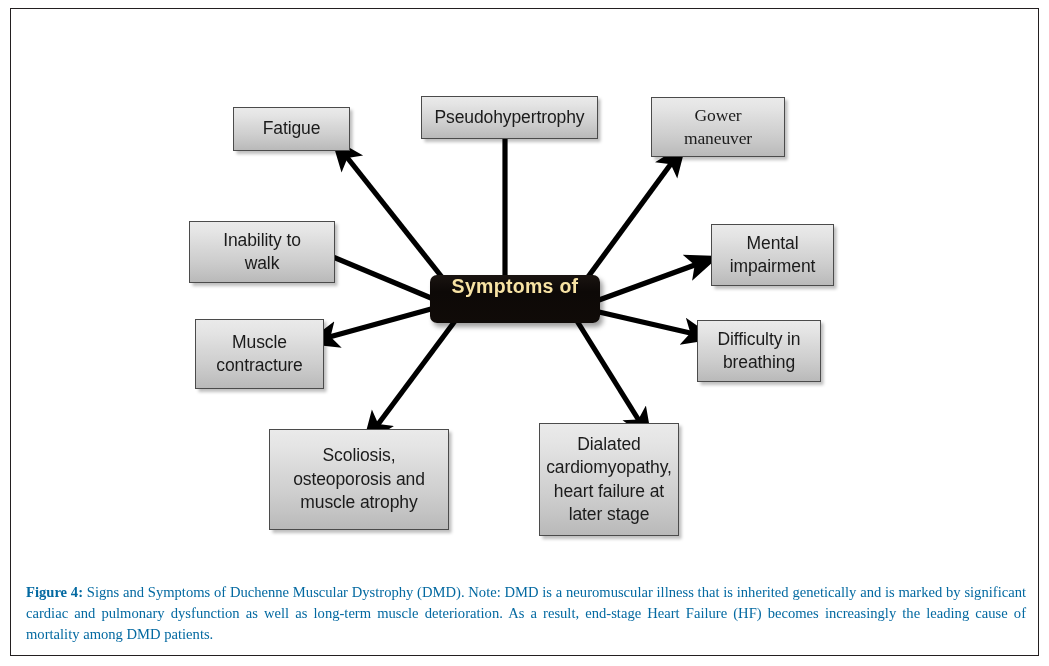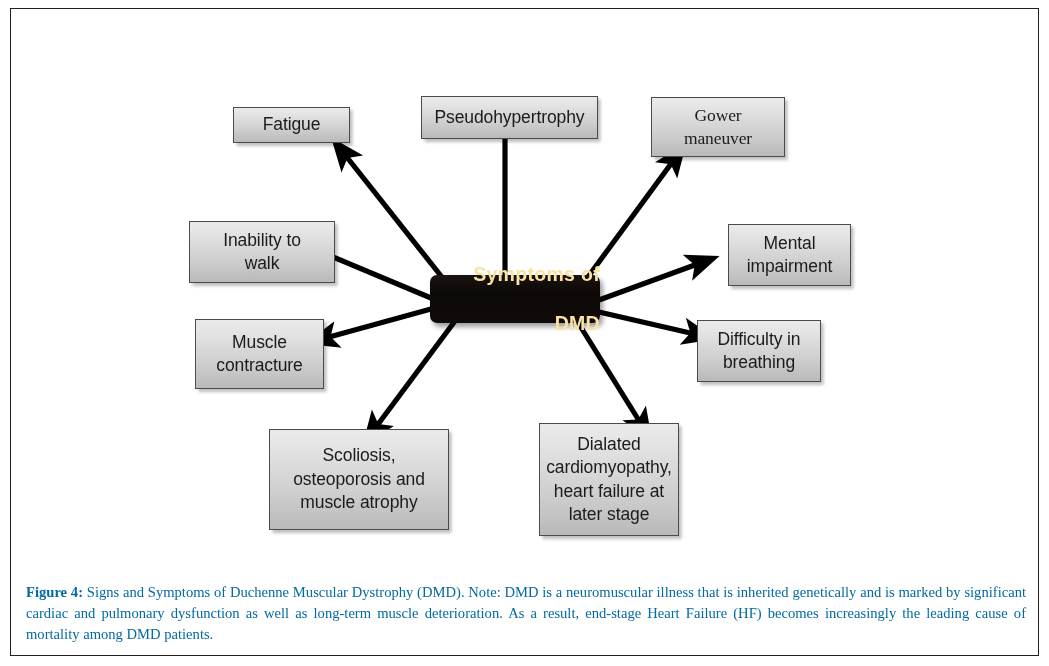--- a/index.html
+++ b/index.html
@@ -81,21 +81,21 @@
   
   #center-node {
     position: absolute;
     box-sizing: border-box;
     background: linear-gradient(to bottom, #1a1411 0%, #0d0907 35%, #100b08 100%);
     border-radius: 7px;
     box-shadow: 3px 4px 5px rgba(0,0,0,0.38);
     display: flex;
     align-items: center;
     justify-content: center;
-    text-align: right;
+    text-align: center;
     color: #f8e3a4;
     font-family: "Liberation Sans", sans-serif;
     font-weight: bold;
     font-size: 19.5px;
     line-height: 1.26;
     letter-spacing: 0.3px;
     z-index: 6;
   }
   #center-node span { display: block; width: 100%; }
 
@@ -151,33 +151,33 @@
         <line x1="444" y1="312" x2="362" y2="422"></line>
 
         <line x1="566" y1="312" x2="632" y2="418"></line>
       </g>
     </svg>
 
     <div class="node" style="left:410px; top:67px; width:177px; height:43px;margin-top:20px;">
       <span>Pseudohypertrophy</span>
     </div>
 
-    <div class="node" style="left:222px; top:98px; width:117px; height:36px;">
+    <div class="node" style="left:222px; top:98px; width:117px; height:44px;">
       <span>Fatigue</span>
     </div>
 
     <div class="node" style="left:640px; top:88px; width:134px; height:60px;font-family:Liberation Serif, serif;">
       <span>Gower<br>maneuver</span>
     </div>
 
     <div class="node" style="left:178px; top:212px; width:146px; height:62px;">
       <span>Inability to<br>walk</span>
     </div>
 
-    <div class="node" style="left:700px; top:215px; width:123px; height:62px;margin-left:17px;">
+    <div class="node" style="left:700px; top:215px; width:123px; height:62px;">
       <span>Mental<br>impairment</span>
     </div>
 
     <div class="node" style="left:184px; top:310px; width:129px; height:70px;">
       <span>Muscle<br>contracture</span>
     </div>
 
     <div class="node" style="left:258px; top:420px; width:180px; height:101px;">
       <span>Scoliosis,<br>osteoporosis and<br>muscle atrophy</span>
     </div>
@@ -186,21 +186,20 @@
       <span>Difficulty in<br>breathing</span>
     </div>
 
     <div class="node" style="left:528px; top:414px; width:140px; height:113px;">
       <span>Dialated<br>cardiomyopathy,<br>heart failure at<br>later stage</span>
     </div>
 
     <div id="center-node" style="left:419px; top:266px; width:170px; height:48px;">
       <span>
         <span>Symptoms  of</span><br>
-        <span>DMD</span>
       </span>
     </div>
 
   </div>
 
   <div id="caption"><span class="cap-label">Figure 4:</span><span> Signs and Symptoms of Duchenne Muscular Dystrophy (DMD). Note: DMD is a neuromuscular illness that is inherited genetically and is marked by significant cardiac and pulmonary dysfunction as well as long-term muscle deterioration. As a result, end-stage Heart Failure (HF) becomes increasingly the leading cause of mortality among DMD patients.</span></div>
 
 </div>
 
 </body></html>

